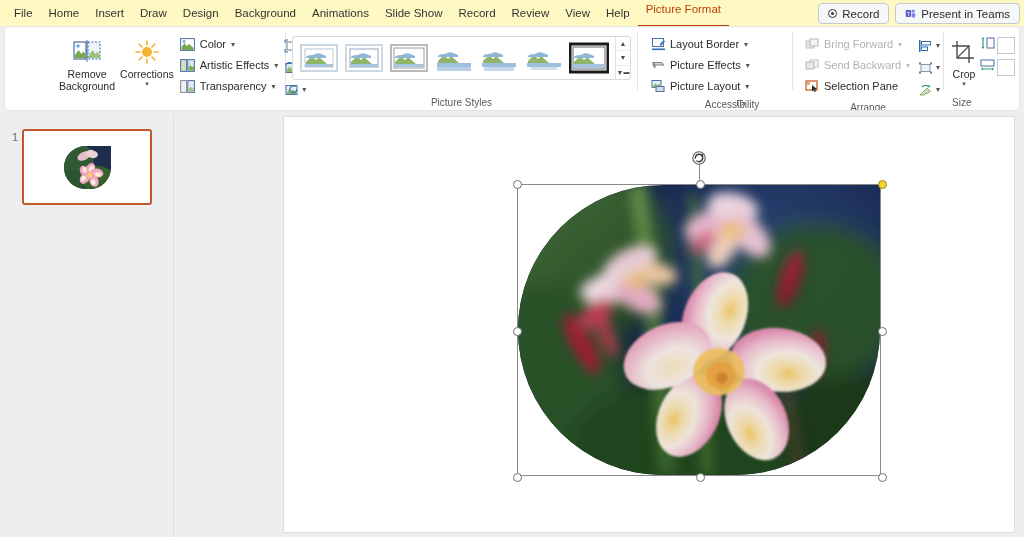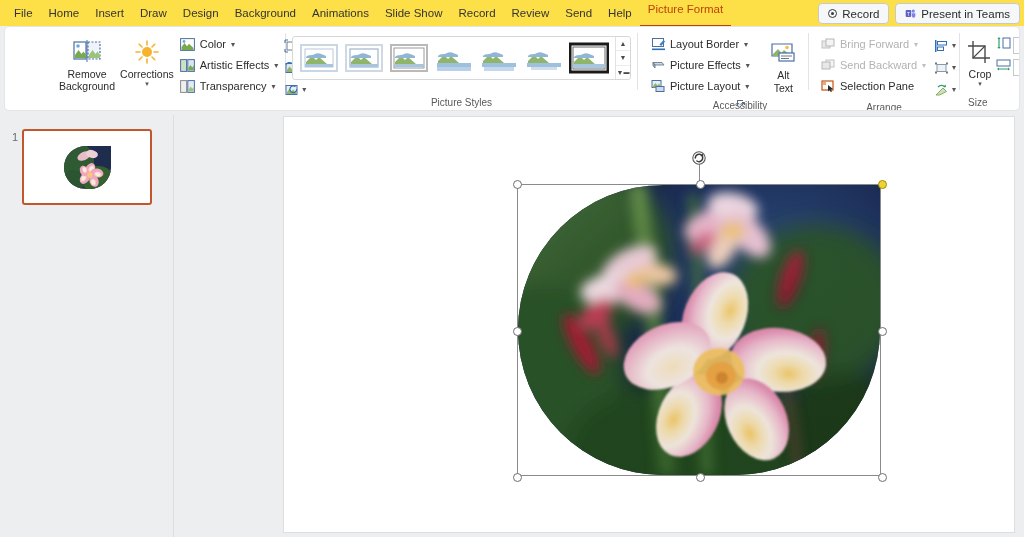--- a/index.html
+++ b/index.html
@@ -9,21 +9,21 @@
     font-family: "Liberation Sans", sans-serif;
     background: #eceef0;
     color: #2b2b2b;
   }
 
   
   .menubar {
     height: 26px;
     display: flex;
     align-items: center;
-    background: #fde047;
+    background: #fef9c3;
     padding-left: 6px;
     position: relative;
   }
   .menu-item {
     font-size: 11.5px;
     padding: 4px 8px;
     color: #343434;
     white-space: nowrap;
     cursor: default;
   }
@@ -235,21 +235,21 @@
   <div class="menu-item">File</div>
   <div class="menu-item">Home</div>
   <div class="menu-item">Insert</div>
   <div class="menu-item">Draw</div>
   <div class="menu-item">Design</div>
   <div class="menu-item">Background</div>
   <div class="menu-item">Animations</div>
   <div class="menu-item">Slide Show</div>
   <div class="menu-item">Record</div>
   <div class="menu-item">Review</div>
-  <div class="menu-item">Send</div>
+  <div class="menu-item">View</div>
   <div class="menu-item">Help</div>
   <div class="menu-item active">Picture Format</div>
 
   <div class="menubar-right">
     <div class="pill-btn">
       <span class="rec-dot"></span>
       <span>Record</span>
     </div>
     <div class="pill-btn">
       <span class="teams-ic">
@@ -492,34 +492,20 @@
               <rect x="5" y="7.5" width="8" height="5" fill="#cfdce8" stroke="#4a6fa5" stroke-width="1"></rect>
             </svg>
           </span>
           <span>Picture Layout</span>
           <span class="cd">▾</span>
         </div>
       </div>
 
       <div class="rgroup-sep" style="margin:4px 4px 18px 4px;"></div>
 
-      <div class="bigbtn" style="width:46px;padding-top:6px;">
-        <span class="glyph">
-          <svg width="28" height="24" viewBox="0 0 28 24">
-            <path d="M3 3h20v12H3z" fill="#fff" stroke="#4a6fa5" stroke-width="1.2"></path>
-            <path d="M4 13l5-5 3.5 4 2.5-3L22 14.5V15H4z" fill="#8fb56a"></path>
-            <circle cx="18" cy="6.5" r="1.8" fill="#f2c14e"></circle>
-            <rect x="10" y="12" width="15" height="8" fill="#fff" stroke="#4a6fa5" stroke-width="1.2"></rect>
-            <line x1="12" y1="15" x2="23" y2="15" stroke="#6b7a8a" stroke-width="1"></line>
-            <line x1="12" y1="17.5" x2="20" y2="17.5" stroke="#6b7a8a" stroke-width="1"></line>
-          </svg>
-        </span>
-        <span>Alt</span>
-        <span>Text</span>
-      </div>
     </div>
     <div class="rgroup-label" style="padding-left:34px;">Accessibility</div>
     <div class="dlauncher" style="right:auto;left:97px;bottom:0px;">
       <svg width="10" height="10" viewBox="0 0 10 10">
         <path d="M1 1h6v1H2v5H1z" fill="#5a6a7a"></path>
         <path d="M3.5 8.5L8.5 3.5M8.5 3.5H6M8.5 3.5V6" stroke="#5a6a7a" stroke-width="1" fill="none"></path>
       </svg>
     </div>
   </div>
 

